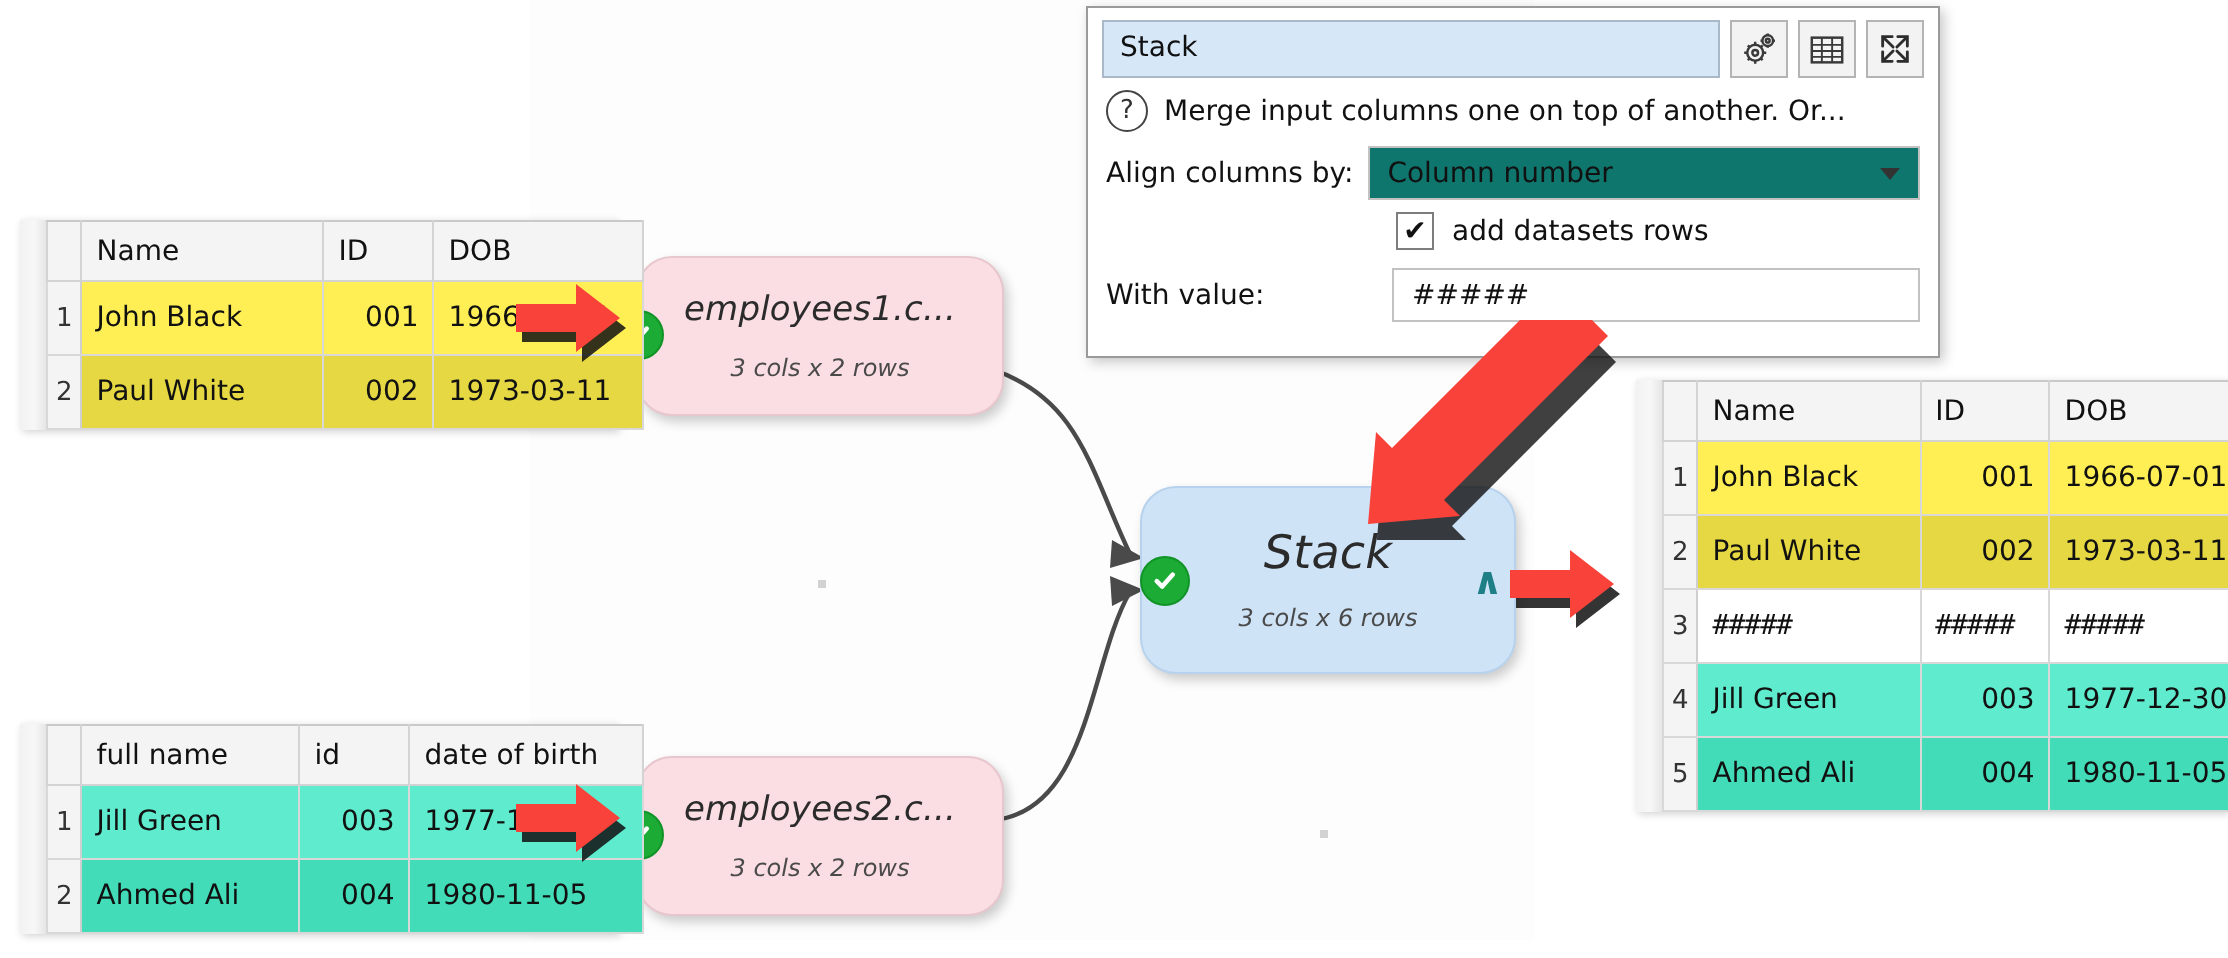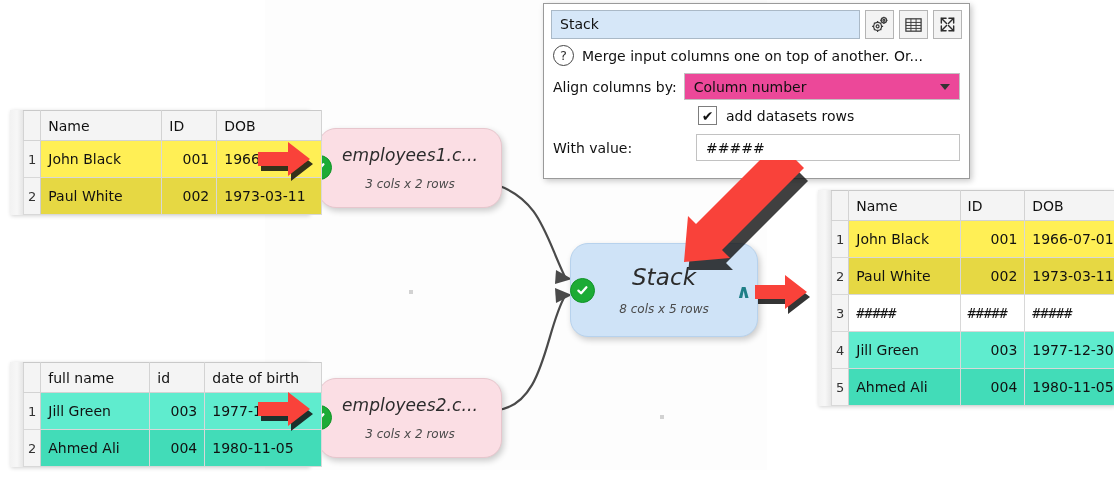--- a/index.html
+++ b/index.html
@@ -79,21 +79,21 @@
     display:flex;align-items:center;justify-content:center;
   }
   .descrow{display:flex;align-items:center;gap:8px;padding:1px 9px 4px 9px;}
   .qmark{width:19px;height:19px;border:1.6px solid #444;border-radius:50%;
          display:flex;align-items:center;justify-content:center;
          font-size:13px;color:#333;flex:none;}
   .desc{font-size:14px;color:#111;white-space:nowrap;overflow:hidden;}
   .row{display:flex;align-items:center;padding:3px 9px;gap:7px;}
   .lbl{font-size:14px;color:#111;white-space:nowrap;}
   .combo{
-    flex:1;background:#ec4899;border:1px solid #c2c2c2;height:25px;
+    flex:1;background:#0f766e;border:1px solid #c2c2c2;height:25px;
     display:flex;align-items:center;justify-content:space-between;
     padding:0 9px;font-size:14px;color:#111;
   }
   .combo .arrow{border-left:5px solid transparent;border-right:5px solid transparent;
                 border-top:6px solid #333;}
   .chkrow{display:flex;align-items:center;padding:3px 9px;gap:9px;}
   .chkspacer{width:136px;flex:none;}
   .chk{width:17px;height:17px;border:1px solid #7d7d7d;background:#fff;
        display:flex;align-items:center;justify-content:center;
        font-size:14px;color:#111;line-height:1;flex:none;}
@@ -135,21 +135,21 @@
   <div class="sub">3 cols x 2 rows</div>
 </div>
 <div class="badge" style="left:307px;top:405px;">
   <svg width="15" height="15" viewBox="0 0 15 15">
       <path d="M3.4 7.6 L6.1 10.3 L11.4 4.3" stroke="#fff" stroke-width="2.3" fill="none" stroke-linecap="round" stroke-linejoin="round"></path>
     </svg>
 </div>
 
 <div class="node blue" style="left:570px;top:243px;width:186px;height:92px;">
   <div class="title" style="font-size:23px;">Stack</div>
-  <div class="sub">8 cols x 5 rows</div>
+  <div class="sub">3 cols x 6 rows</div>
 </div>
 <div class="badge" style="left:570px;top:278px;">
   <svg width="15" height="15" viewBox="0 0 15 15">
       <path d="M3.4 7.6 L6.1 10.3 L11.4 4.3" stroke="#fff" stroke-width="2.3" fill="none" stroke-linecap="round" stroke-linejoin="round"></path>
     </svg>
 </div>
 <div class="caret" style="left:736px;top:282px;">∧</div>
 
 <div class="tbl" style="left:10px;top:110px;">
   <div class="gutter"></div>

